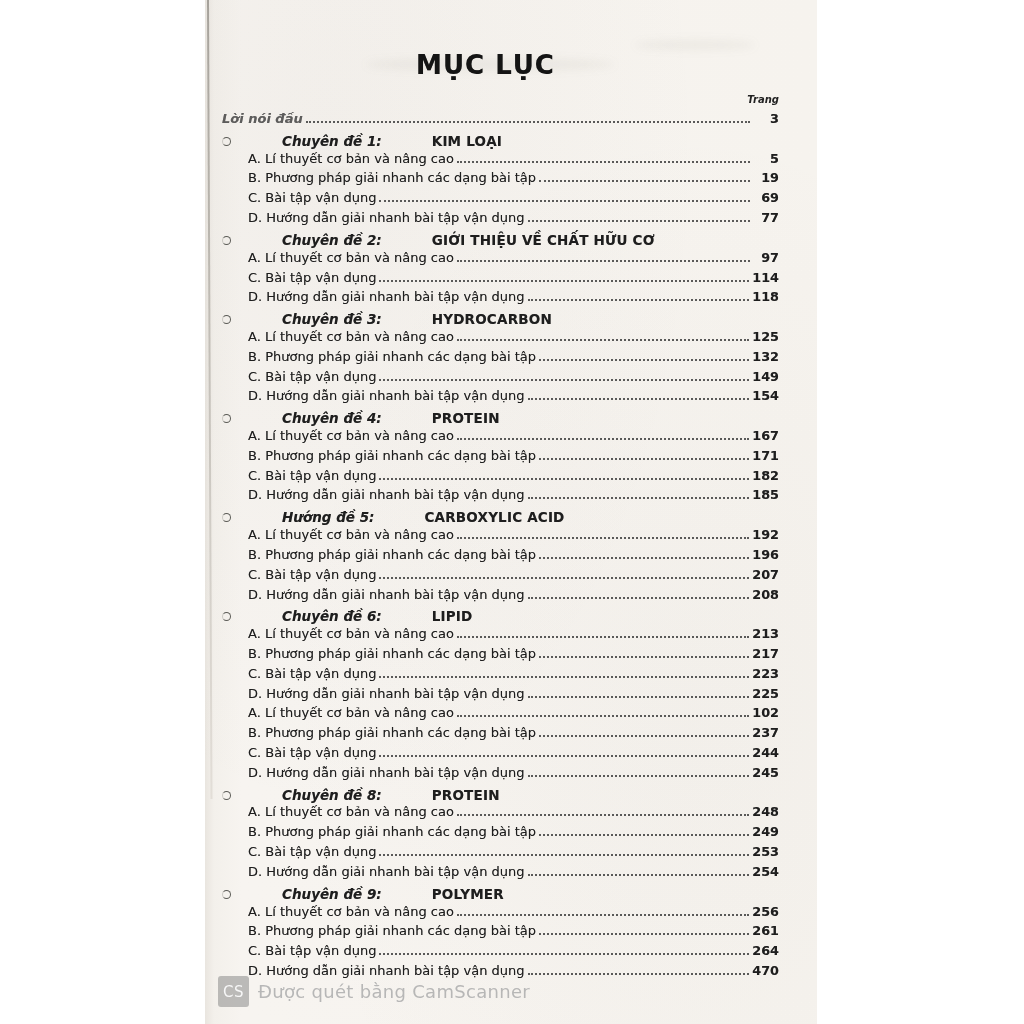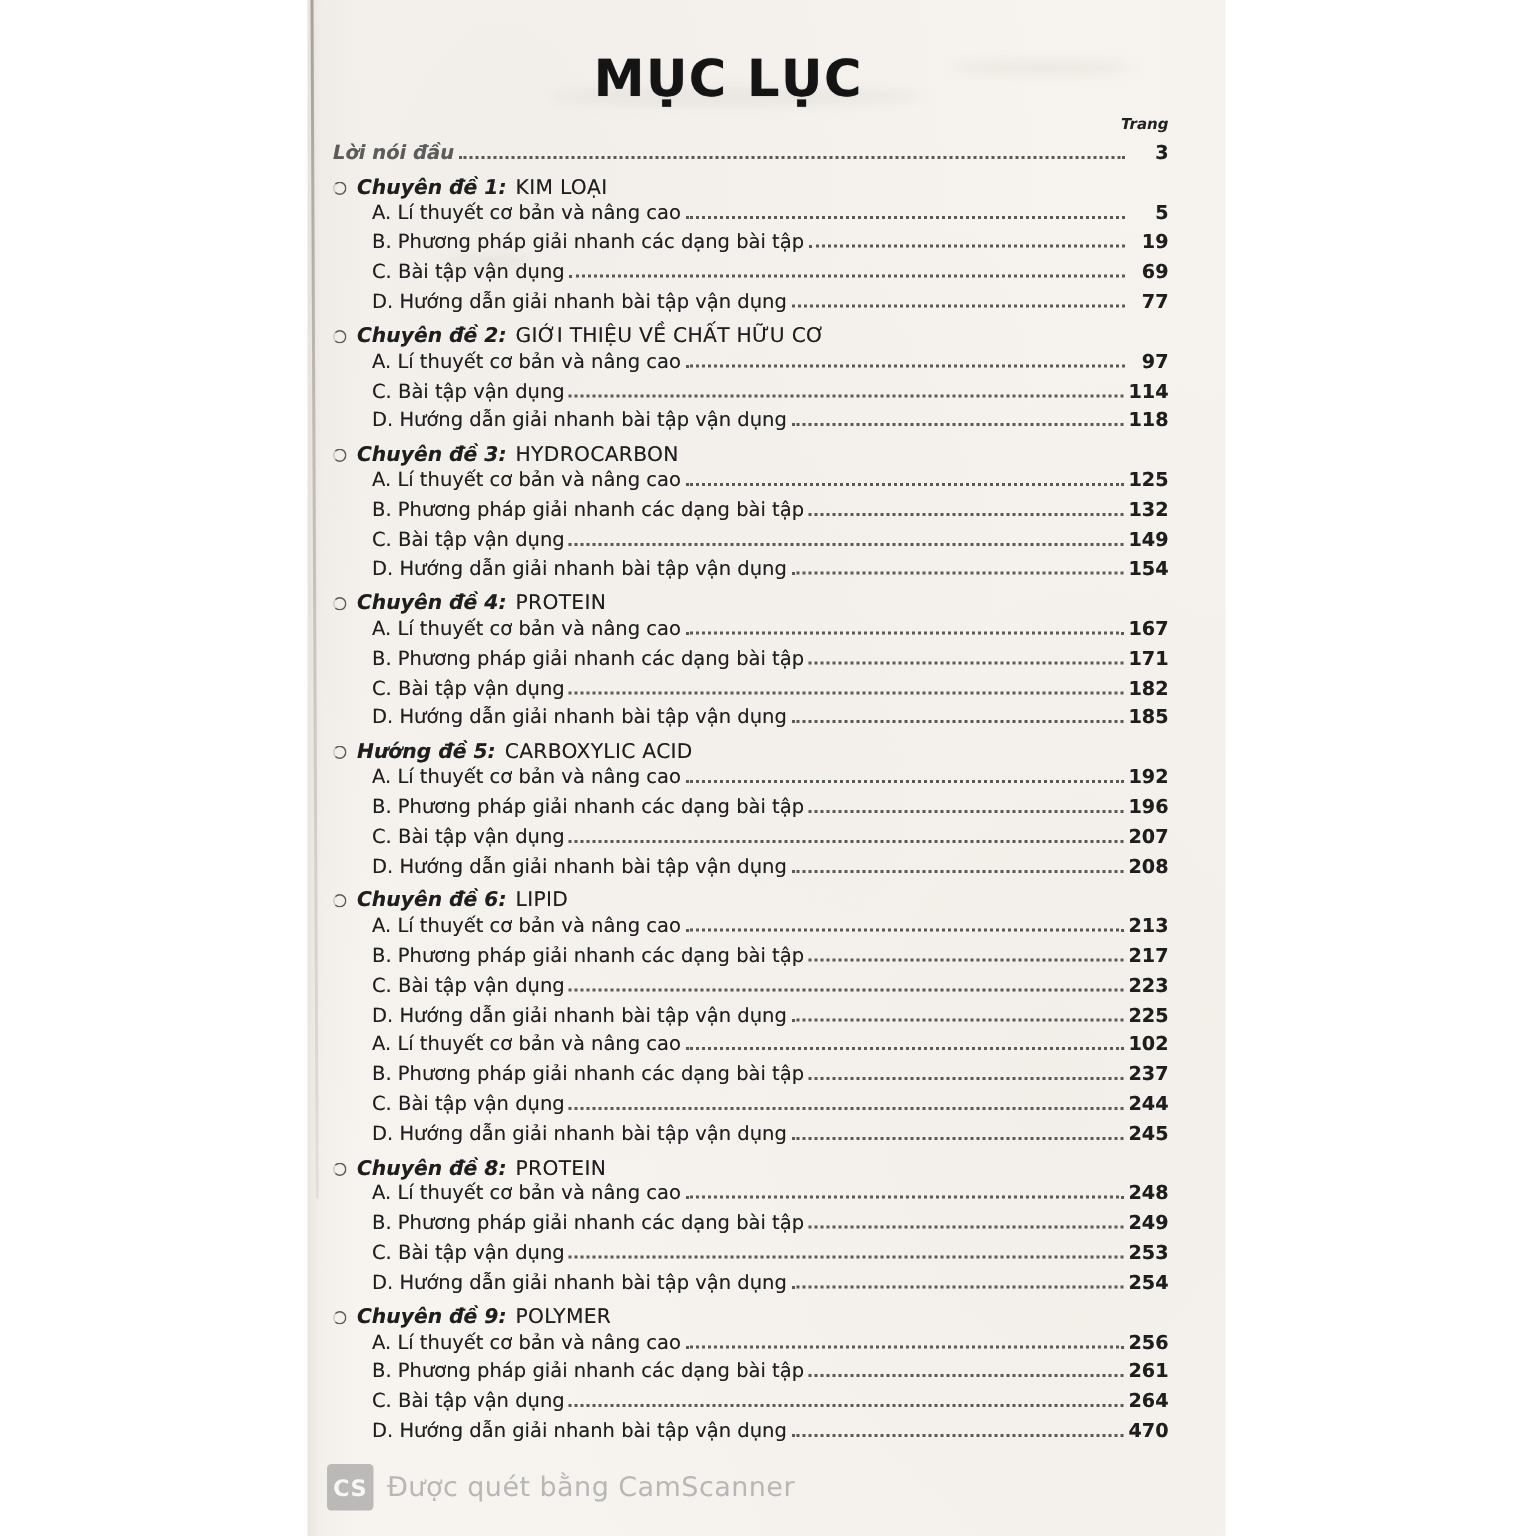--- a/index.html
+++ b/index.html
@@ -22,48 +22,48 @@
     opacity:.75;transform:skewX(0.25deg);transform-origin:top left;
   }
   .smudge{position:absolute;background:rgba(115,108,100,0.07);filter:blur(4px);border-radius:50%;}
   .smudge.s1{left:160px;top:58px;width:250px;height:13px;}
   .smudge.s2{left:430px;top:40px;width:120px;height:10px;}
   .smudge.s3{left:90px;top:170px;width:60px;height:9px;}
 
   
   .content{position:absolute;left:17px;top:36px;width:557px;color:#1e1e1e;}
   .doc-title{
-    margin:0;line-height:34px;font-size:34px;font-weight:bold;letter-spacing:1px;
+    margin:12px;line-height:34px;font-size:26px;font-weight:bold;letter-spacing:1px;
     text-align:center;transform:translateX(-15px);color:#141414;
     text-shadow:0 0 .5px rgba(0,0,0,.55);
   }
   .trang-row{height:17px;margin-top:8px;text-align:right;font-size:10px;
     font-weight:bold;font-style:italic;color:#222;}
 
   .toc{margin:0;padding:0;}
   .toc-row{display:flex;align-items:baseline;height:19.82px;font-size:13px;
     white-space:nowrap;color:#1e1e1e;text-shadow:0 0 .4px rgba(0,0,0,.4);}
   .toc-row.item{padding-left:26px;}
-  .toc-row.chapter{align-items:center;}
+  .toc-row.chapter{align-items:center;gap:44px;}
   .bullet{
     flex:none;width:7px;height:7px;border:1.6px solid #5a5a55;border-radius:50%;
     border-left-color:rgba(90,90,85,.25);margin-right:7px;margin-top:1px;
   }
   .ch-label{font-weight:bold;font-style:italic;font-size:13.5px;margin-right:6px;}
-  .ch-title{font-weight:normal;font-size:13.5px;letter-spacing:.2px;}
+  .ch-title{font-weight:bold;font-size:13.5px;letter-spacing:.2px;}
   .lbl{flex:none;}
   .intro-label{font-style:italic;font-weight:600;color:#3d3d3d;filter:blur(.4px);opacity:.82;}
   .dots{flex:1 1 auto;height:1px;border-bottom:2px dotted #3f3f3f;margin:0 3px;opacity:.85;}
   .pg{flex:none;min-width:26px;text-align:right;font-weight:bold;font-size:12.8px;}
 
   
   .watermark{position:absolute;left:13px;top:976px;display:flex;align-items:center;z-index:5;}
   .cs-icon{
     width:31px;height:31px;border-radius:3px;background:rgba(138,138,138,.55);
-    color:#f7f7f7;font-weight:bold;font-size:15px;display:flex;align-items:center;
+    color:#f7f7f7;font-weight:normal;font-size:15px;display:flex;align-items:center;
     justify-content:center;letter-spacing:.5px;
   }
   .wm-text{margin-left:9px;font-size:18px;color:#b4b4b4;letter-spacing:.3px;opacity:.95;}
 </style>
 </head>
 <body>
 
 <div class="scan-page">
   <div class="edge"></div>
   <div class="smudge s1"></div>

